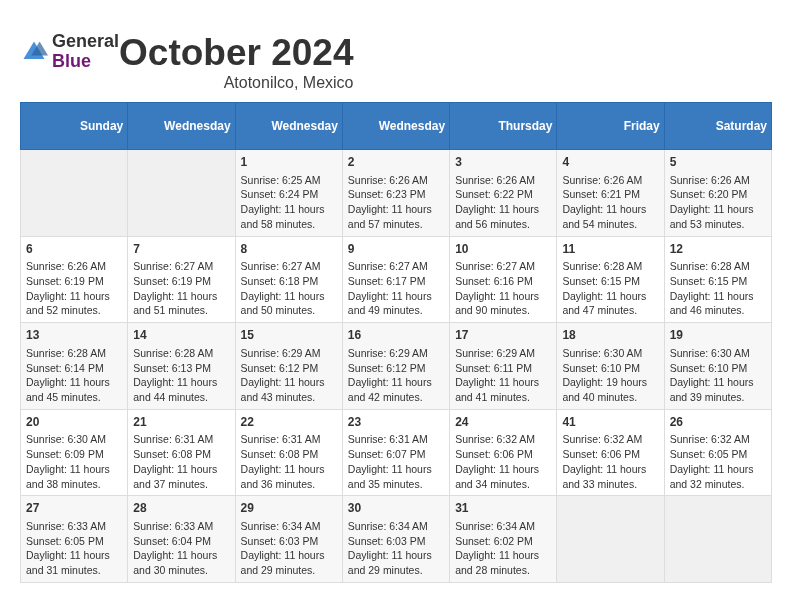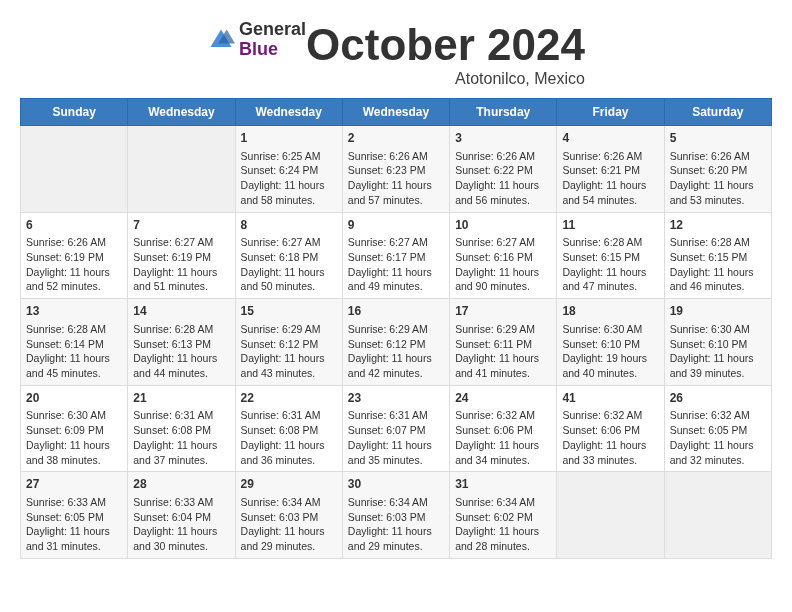--- a/index.html
+++ b/index.html
@@ -5,23 +5,24 @@
     * { box-sizing: border-box; margin: 0; padding: 0; }
     body {
       font-family: Arial, sans-serif;
       background: #fff;
       width: 792px;
       min-height: 612px;
       padding: 20px;
     }
     .header {
       display: flex;
-      justify-content: center;
+      justify-content: flex-start;
       align-items: flex-start;
       margin-bottom: 10px;
+      margin-top: 12px;
     }
     .logo {
       display: flex;
       align-items: center;
     }
     .logo-text {
       display: flex;
       flex-direction: column;
       line-height: 1.1;
     }
@@ -37,40 +38,40 @@
     }
     .logo-icon {
       width: 28px;
       height: 28px;
       margin-right: 4px;
     }
     .title-block {
       text-align: right;
     }
     .month-title {
-      font-size: 44px;
+      font-size: 37px;
       font-weight: bold;
       color: #333;
     }
     .location {
       font-size: 16px;
       color: #404040;
     }
     table {
       width: 100%;
       border-collapse: collapse;
       font-size: 11px;
     }
     thead tr {
       background-color: #3a7bbf;
       color: #fff;
     }
     thead th {
-      padding: 6px 4px;
-      text-align: center;
+      padding: 16px 4px;
+      text-align: right;
       font-weight: bold;
       font-size: 12px;
       border: 1px solid #2a6aaf;
     }
     tbody tr {
       border-bottom: 1px solid #ccc;
     }
     tbody td {
       border: 1px solid #ddd;
       padding: 4px 5px;

